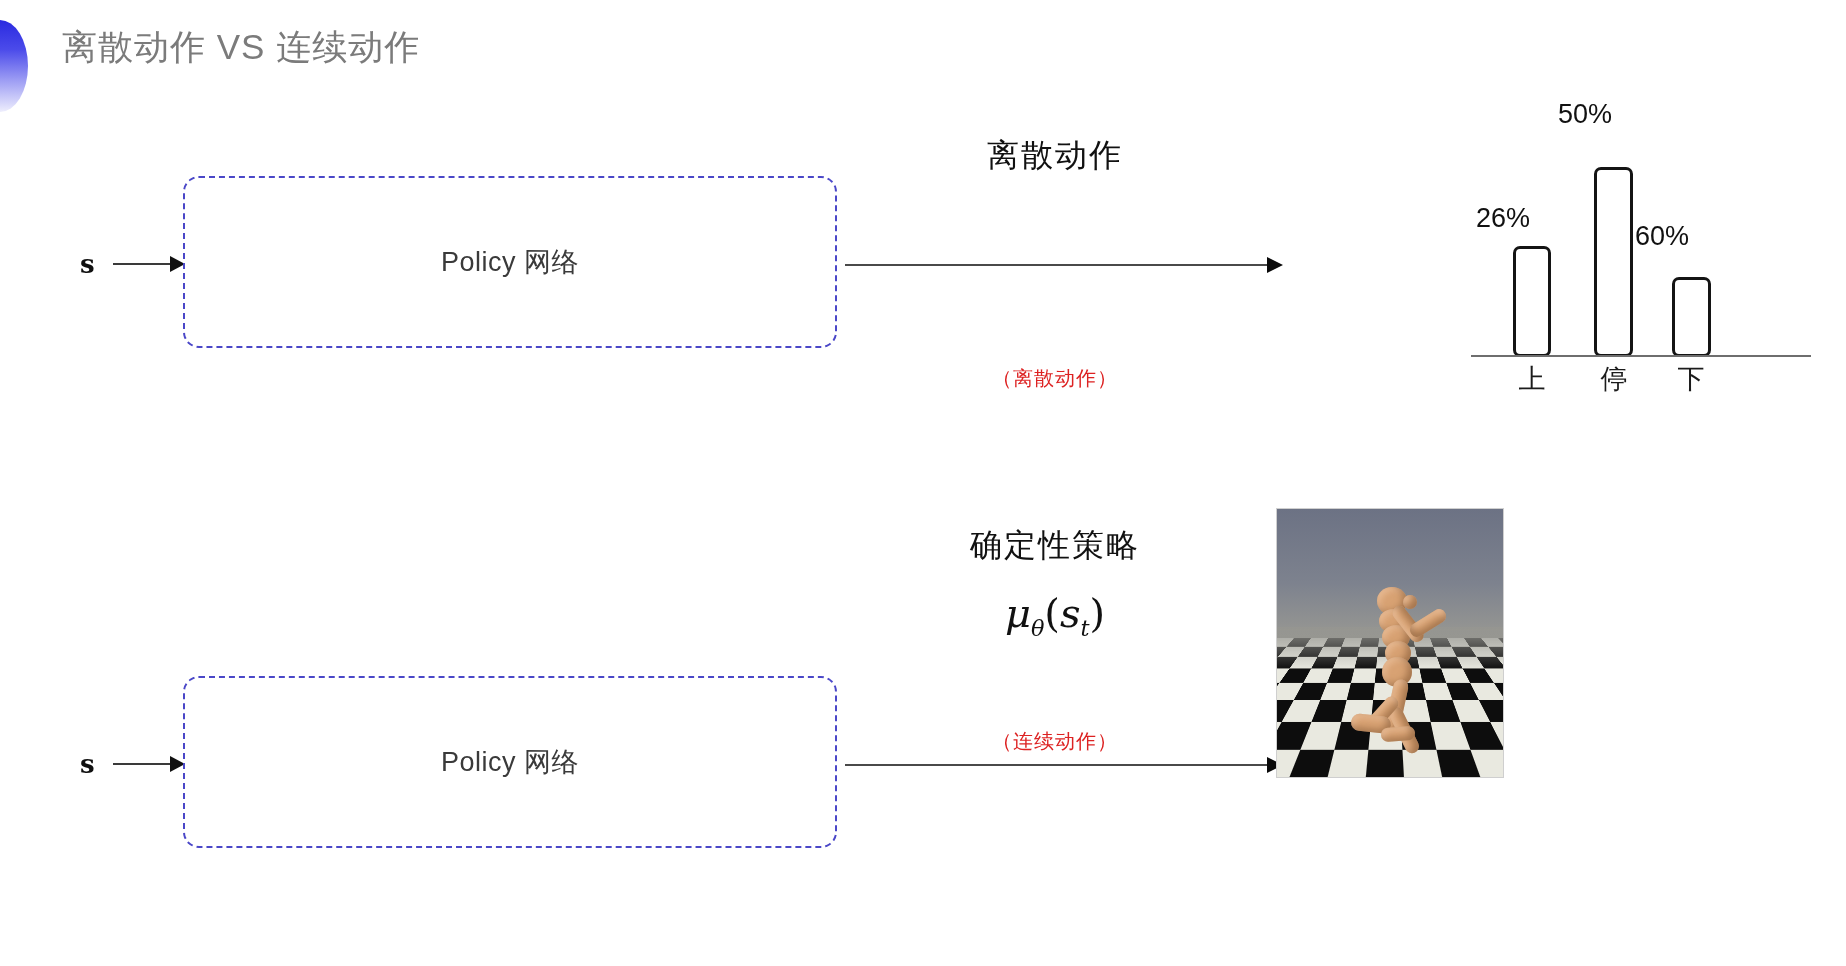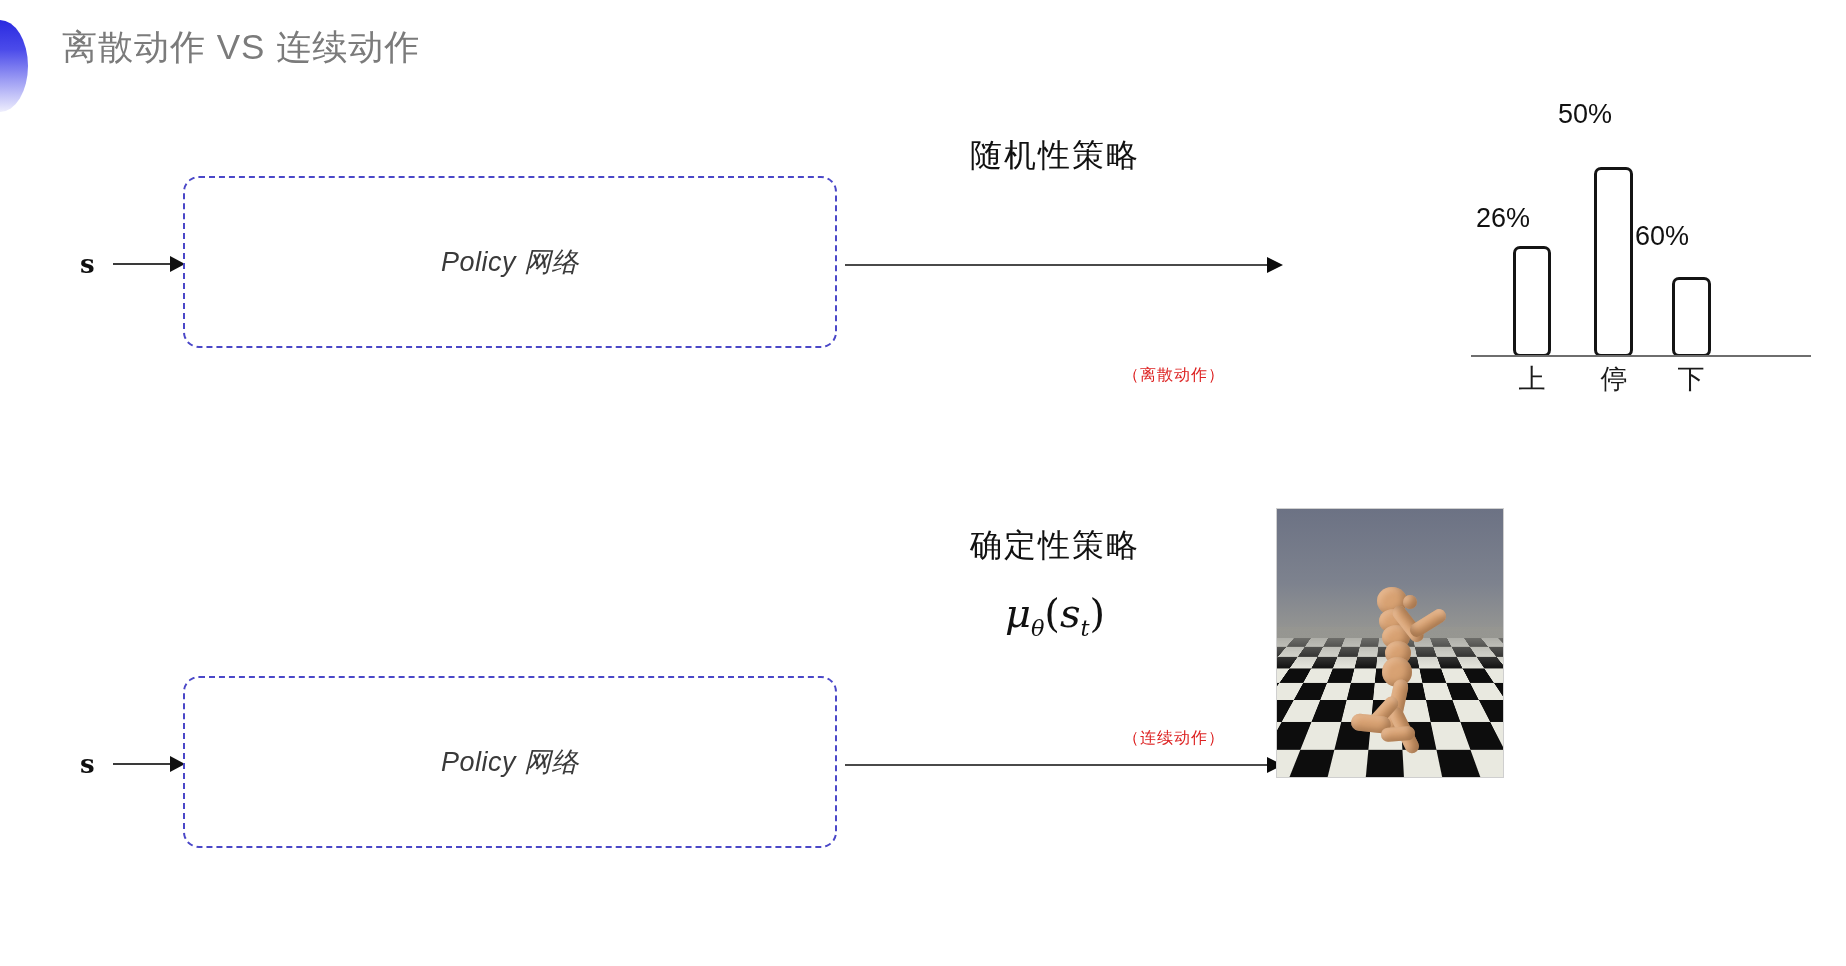--- a/index.html
+++ b/index.html
@@ -68,21 +68,20 @@
     border-top: 8px solid transparent;
     border-bottom: 8px solid transparent;
   }
 
   
   .policy-box {
     position: absolute;
     border: 2.5px dashed #4a47c8;
     border-radius: 16px;
     background: transparent;
-    font-style: italic;
   }
   .policy-label {
     position: absolute;
     left: 0; right: 0;
     top: 50%;
     transform: translateY(-50%);
     text-align: center;
     font-size: 27px;
     color: #3a3a3a;
     letter-spacing: .5px;
@@ -119,25 +118,24 @@
     color: #111111;
     white-space: nowrap;
   }
   .anno-formula .sub {
     font-size: 0.56em;
     vertical-align: sub;
     font-style: italic;
   }
   .anno-formula .up { font-style: normal; }
   .anno-note {
-    font-size: 16px;
+    font-size: 20px;
     color: #dd2222;
     letter-spacing: 1px;
     white-space: nowrap;
-    text-align: right;
   }
 
   
   .chart { position: absolute; }
   .chart-plot { position: absolute; left: 0; top: 0; width: 100%; height: 100%; }
   .bar {
     position: absolute;
     bottom: 0;
     border: 3px solid #141414;
     border-radius: 7px;
@@ -213,21 +211,21 @@
 
     <div class="in-arrow" style="left:113px; top:263px; width:70px;"></div>
 
     <div class="policy-box" style="left:183px; top:176px; width:654px; height:172px;">
       <div class="policy-label">Policy 网络</div>
     </div>
 
     <div class="out-arrow" style="left:845px; top:264px; width:435px;"></div>
 
     <div class="anno" style="left:885px; top:134px;">
-      <div class="anno-head">随机性策略</div>
+      <div class="anno-head">离散动作</div>
     </div>
     <div class="anno" style="left:885px; top:365px;">
       <div class="anno-note">（离散动作）</div>
     </div>
 
     <div class="chart" style="left:1480px; top:95px; width:366px; height:300px;">
 
       <div class="chart-plot">
 
         <div class="bar-value" style="left:-4px; top:108px;">26%</div>

